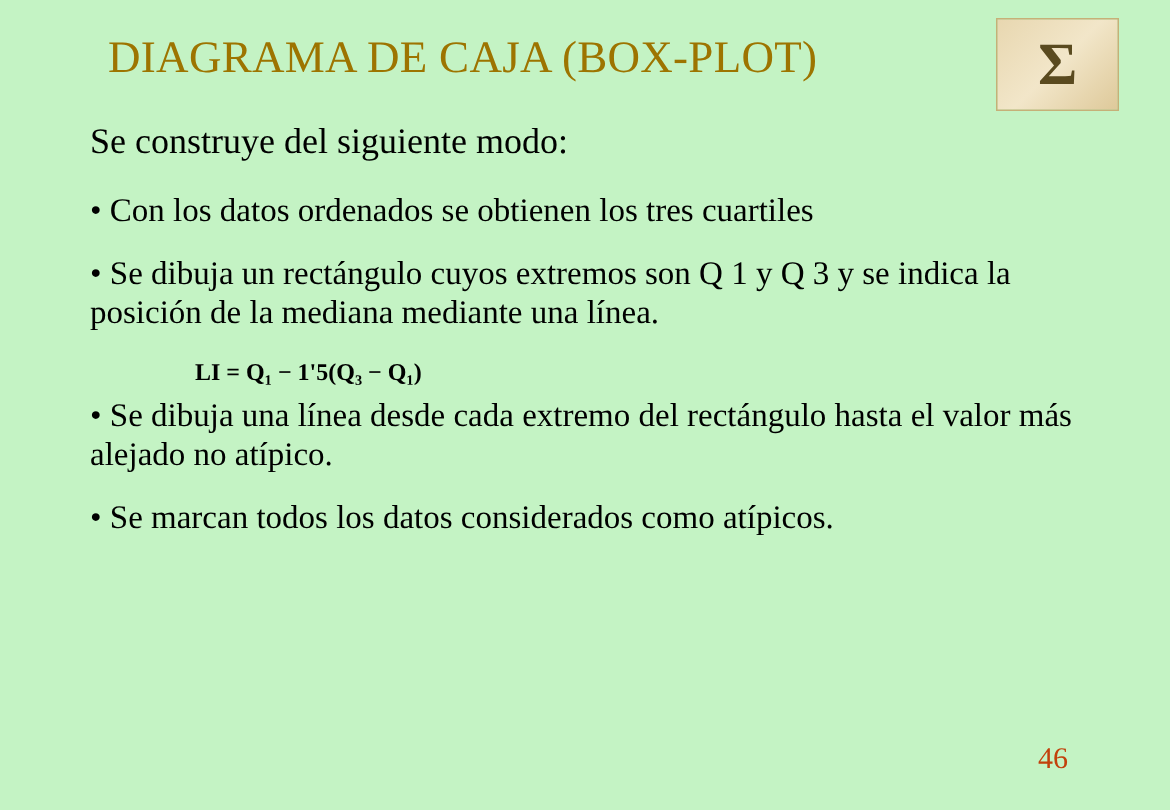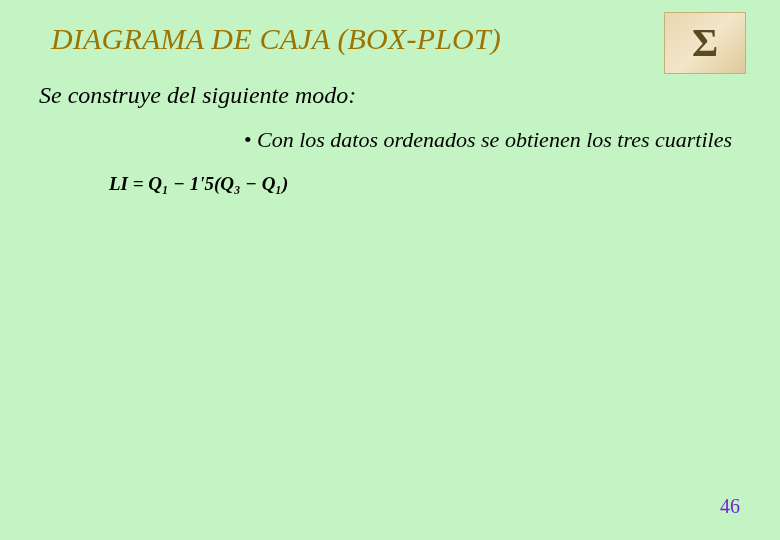--- a/index.html
+++ b/index.html
@@ -5,23 +5,22 @@
   html,body{margin:0;padding:0}
   body{
     width:780px;height:540px;
     background:#c4f3c4;
     font-family:"Times New Roman",Times,serif;
     color:#000;
     position:relative;
     box-sizing:border-box;
   }
   .slide{
-    padding:22px 48px 0 39px;
+    padding:22px 48px 0 60px;
     box-sizing:border-box;
-    font-style:italic;
   }
   .title{
     font-size:30px;
     color:#9d7400;
     margin:0 0 26px 12px;
     font-weight:normal;
     letter-spacing:0.2px;
   }
   .sigma-badge{
     position:absolute;
@@ -42,59 +41,63 @@
     margin:0 0 18px 0;
   }
   .bullets{
     list-style:none;
     padding:0;margin:0;
     font-size:22px;
   }
   .bullets>li{
     margin:0 0 16px 0;
     line-height:1.18;
-    text-align:right;
   }
   .bullets>li::before{
     content:"• ";
   }
   .formulas{
     margin:4px 0 2px 70px;
-    font-size:19px;
+    font-size:16px;
     font-family:"Times New Roman",serif;
     line-height:1.55;
     font-weight:bold;
   }
   .formulas .row{
     white-space:nowrap;
   }
   .pagenum{
     position:absolute;
-    right:40px;bottom:22px;
-    color:#6d28d9;
+    right:68px;bottom:22px;
+    color:#c2410c;
     font-size:20px;
   }
 </style>
 </head>
 <body>
 
 <div class="sigma-badge">
   <span>Σ</span>
 </div>
 
 <div class="slide">
 
   <h1 class="title">DIAGRAMA DE CAJA (BOX-PLOT)</h1>
 
   <p class="intro">Se construye del siguiente modo:</p>
 
   <ul class="bullets">
     <li>Con los datos ordenados se obtienen los tres cuartiles</li>
+    <li>Se dibuja un rectángulo cuyos extremos son Q 1 y Q 3 y se indica la posición de la mediana mediante una línea.</li>
   </ul>
 
   <div class="formulas">
     <div class="row">LI = Q₁ − 1'5(Q₃ − Q₁)</div>
   </div>
 
+  <ul class="bullets">
+    <li>Se dibuja una línea desde cada extremo del rectángulo hasta el valor más alejado no atípico.</li>
+    <li>Se marcan todos los datos considerados como atípicos.</li>
+  </ul>
 
 </div>
 
 <div class="pagenum">46</div>
 
 </body></html>

